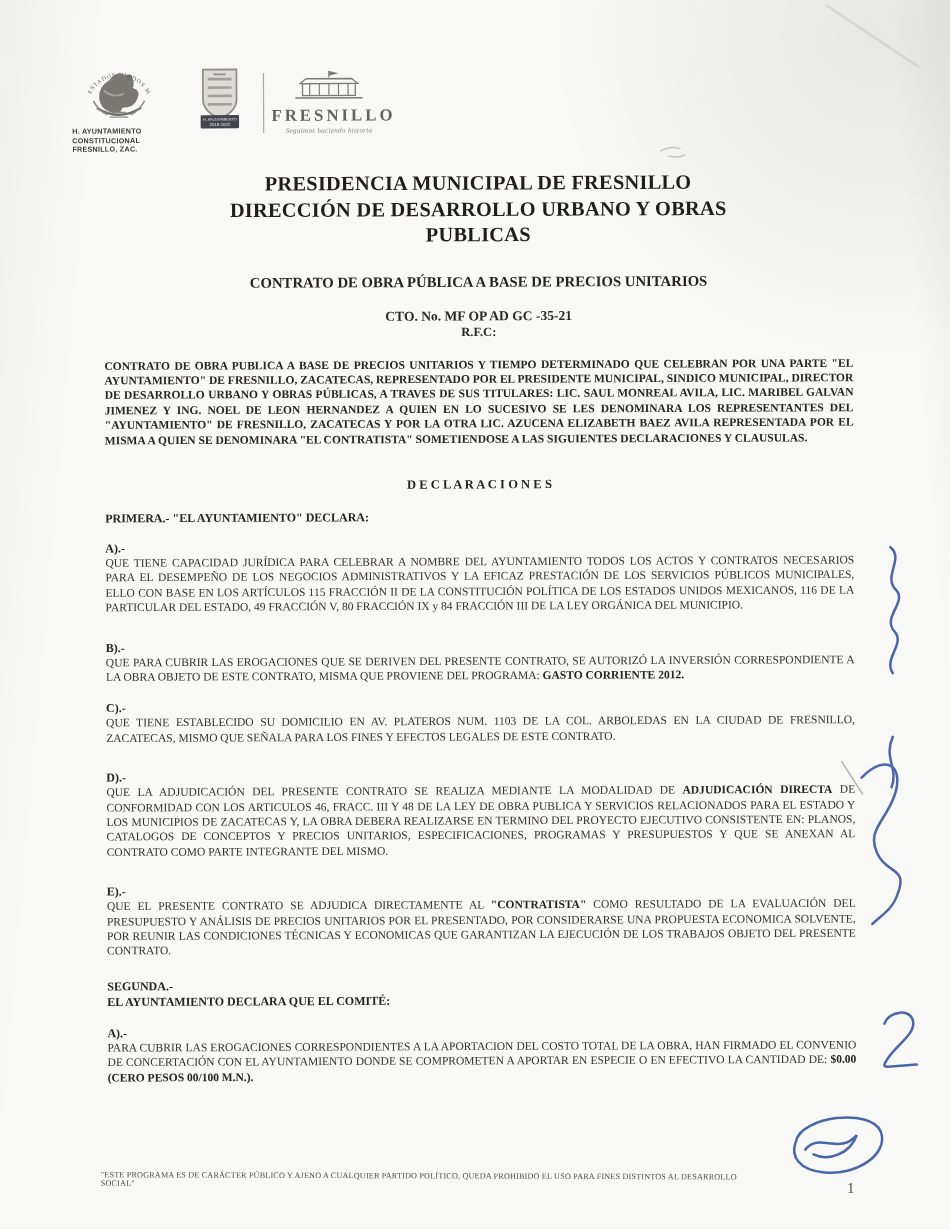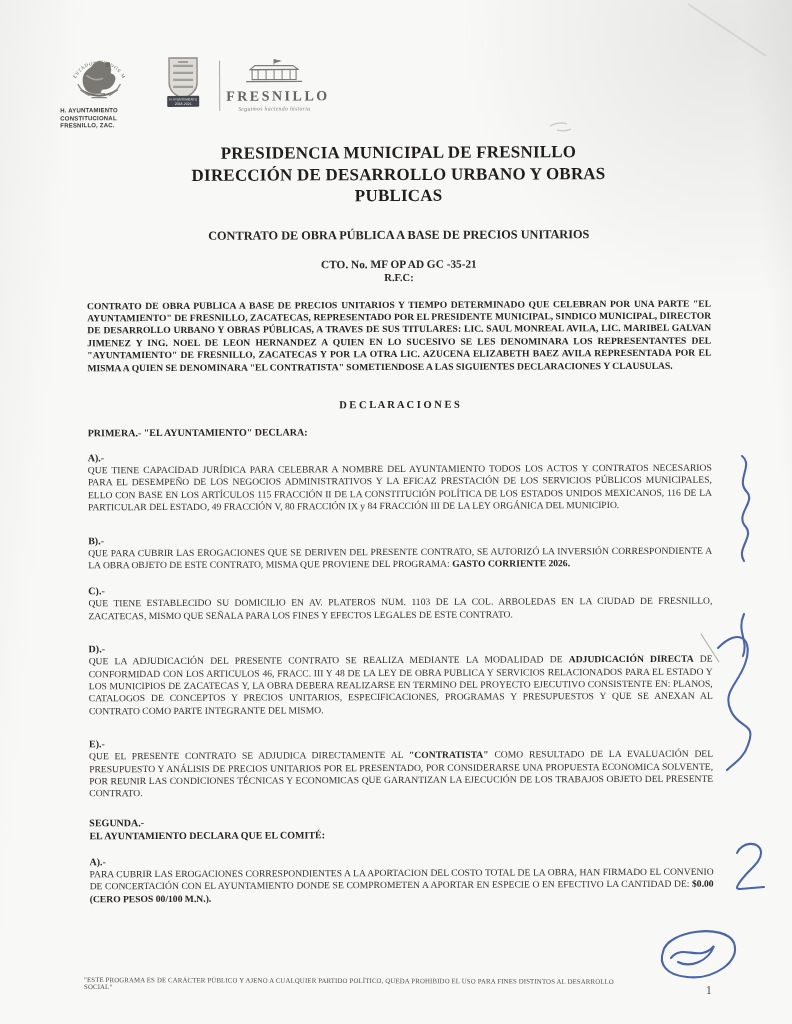--- a/index.html
+++ b/index.html
@@ -122,21 +122,21 @@
     <div class="decl">D E C L A R A C I O N E S</div>
     <div class="primera">PRIMERA.- "EL AYUNTAMIENTO" DECLARA:</div>
 
     <div class="clause">
       <div class="label">A).-</div>
       <p class="para"><span>QUE TIENE CAPACIDAD JURÍDICA PARA CELEBRAR A NOMBRE DEL AYUNTAMIENTO TODOS LOS ACTOS Y CONTRATOS NECESARIOS PARA EL DESEMPEÑO DE LOS NEGOCIOS ADMINISTRATIVOS Y LA EFICAZ PRESTACIÓN DE LOS SERVICIOS PÚBLICOS MUNICIPALES, ELLO CON BASE EN LOS ARTÍCULOS 115 FRACCIÓN II DE LA CONSTITUCIÓN POLÍTICA DE LOS ESTADOS UNIDOS MEXICANOS, 116 DE LA PARTICULAR DEL ESTADO, 49 FRACCIÓN V, 80 FRACCIÓN IX y 84 FRACCIÓN III DE LA LEY ORGÁNICA DEL MUNICIPIO.</span></p>
     </div>
 
     <div class="clause gap-lg">
       <div class="label">B).-</div>
-      <p class="para"><span>QUE PARA CUBRIR LAS EROGACIONES QUE SE DERIVEN DEL PRESENTE CONTRATO, SE AUTORIZÓ LA INVERSIÓN CORRESPONDIENTE A LA OBRA OBJETO DE ESTE CONTRATO, MISMA QUE PROVIENE DEL PROGRAMA: </span><span class="b">GASTO CORRIENTE 2026.</span></p>
+      <p class="para"><span>QUE PARA CUBRIR LAS EROGACIONES QUE SE DERIVEN DEL PRESENTE CONTRATO, SE AUTORIZÓ LA INVERSIÓN CORRESPONDIENTE A LA OBRA OBJETO DE ESTE CONTRATO, MISMA QUE PROVIENE DEL PROGRAMA: </span><span class="b">GASTO CORRIENTE 2012.</span></p>
     </div>
 
     <div class="clause">
       <div class="label">C).-</div>
       <p class="para"><span>QUE TIENE ESTABLECIDO SU DOMICILIO EN AV. PLATEROS NUM. 1103 DE LA COL. ARBOLEDAS EN LA CIUDAD DE FRESNILLO, ZACATECAS, MISMO QUE SEÑALA PARA LOS FINES Y EFECTOS LEGALES DE ESTE CONTRATO.</span></p>
     </div>
 
     <div class="clause gap-lg">
       <div class="label">D).-</div>
       <p class="para"><span>QUE LA ADJUDICACIÓN DEL PRESENTE CONTRATO SE REALIZA MEDIANTE LA MODALIDAD DE </span><span class="b">ADJUDICACIÓN DIRECTA</span><span> DE CONFORMIDAD CON LOS ARTICULOS 46, FRACC. III Y 48 DE LA LEY DE OBRA PUBLICA Y SERVICIOS RELACIONADOS PARA EL ESTADO Y LOS MUNICIPIOS DE ZACATECAS Y, LA OBRA DEBERA REALIZARSE EN TERMINO DEL PROYECTO EJECUTIVO CONSISTENTE EN: PLANOS, CATALOGOS DE CONCEPTOS Y PRECIOS UNITARIOS, ESPECIFICACIONES, PROGRAMAS Y PRESUPUESTOS Y QUE SE ANEXAN AL CONTRATO COMO PARTE INTEGRANTE DEL MISMO.</span></p>

